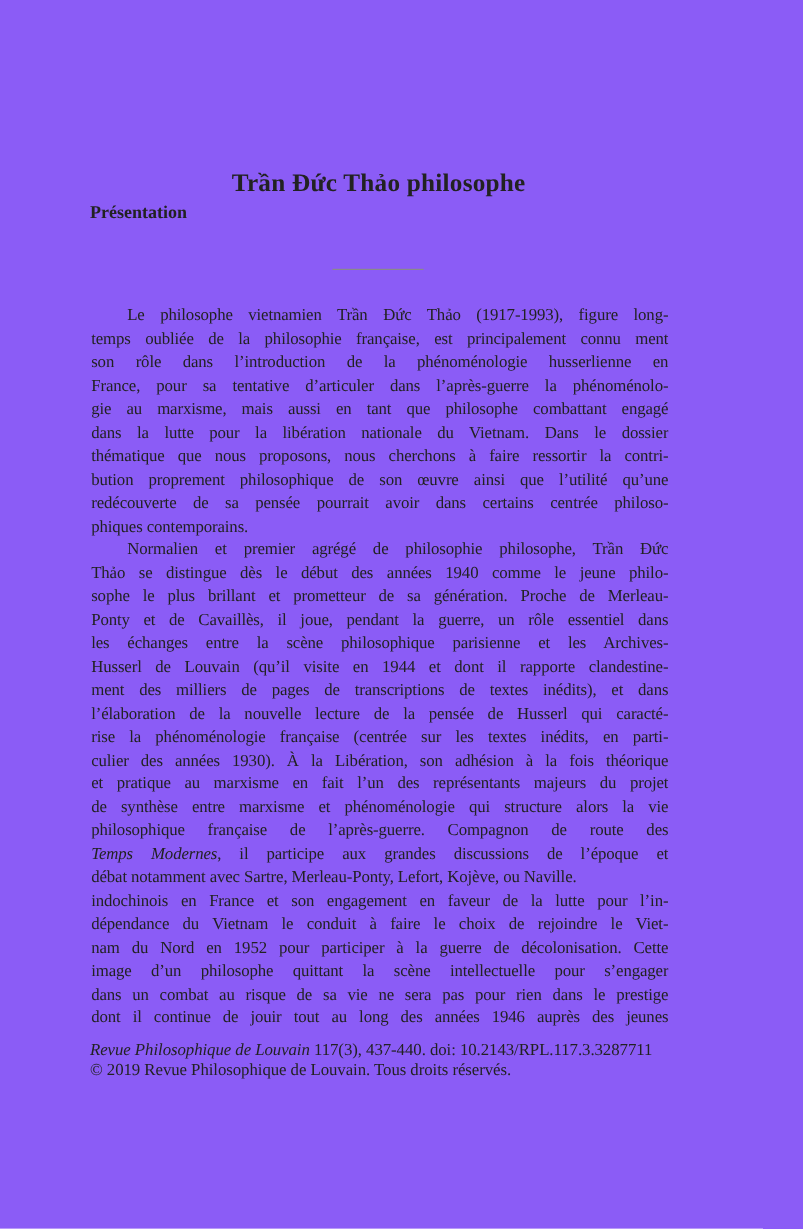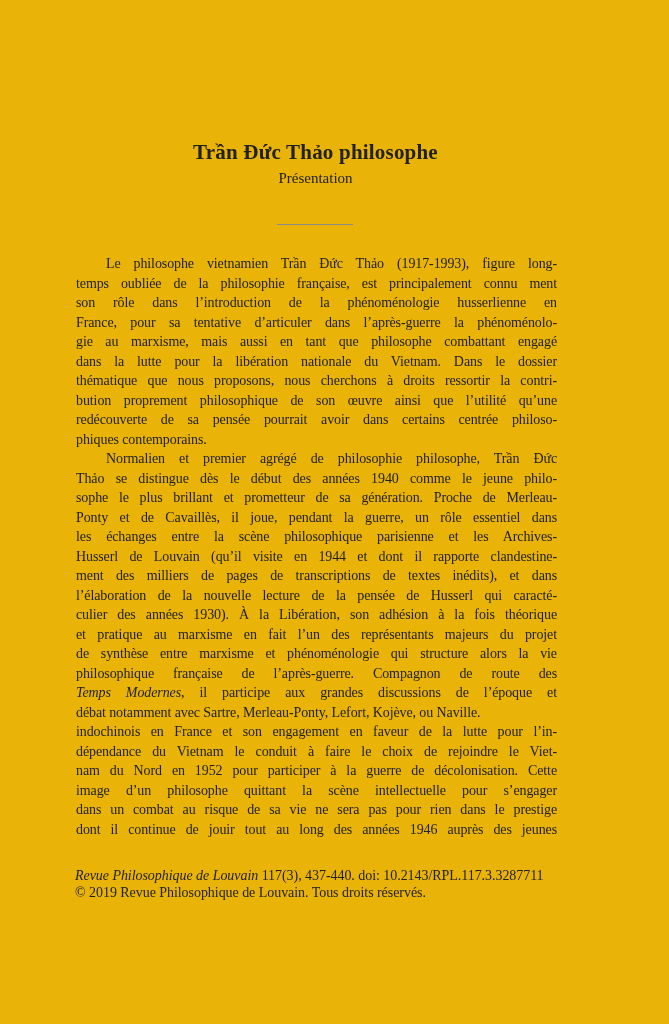--- a/index.html
+++ b/index.html
@@ -4,21 +4,21 @@
 <style>
   html, body {
     margin: 0;
     padding: 0;
     background: #ffffff;
   }
   .page {
     position: relative;
     width: 669px;
     height: 1024px;
-    background: #eab308;
+    background: #8b5cf6;
     font-family: "Liberation Serif", "DejaVu Serif", serif;
     color: #222222;
     overflow: hidden;
   }
   .doc-title {
     position: absolute;
     top: 139px;
     left: 75px;
     width: 481px;
     text-align: center;
@@ -26,24 +26,23 @@
     line-height: 26px;
     font-weight: bold;
     letter-spacing: 0.2px;
     margin: 0;
   }
   .doc-subtitle {
     position: absolute;
     top: 168px;
     left: 75px;
     width: 481px;
-    text-align: center;
     font-size: 15px;
     line-height: 20px;
-    font-weight: normal;
+    font-weight: bold;
     margin: 0;
   }
   .title-divider {
     position: absolute;
     top: 224px;
     left: 277px;
     width: 76px;
     height: 1px;
     background: #8a8a8a;
     border: none;
@@ -90,34 +89,35 @@
   <div class="title-divider"></div>
 
   <div class="body-text">
       <div class="paragraph">
         <div class="line indent"><span>Le philosophe vietnamien Trần Đức Thảo (1917-1993), figure long-</span></div>
         <div class="line"><span>temps oubliée de la philosophie française, est principalement connu ment</span></div>
         <div class="line"><span>son rôle dans l’introduction de la phénoménologie husserlienne en</span></div>
         <div class="line"><span>France, pour sa tentative d’articuler dans l’après-guerre la phénoménolo-</span></div>
         <div class="line"><span>gie au marxisme, mais aussi en tant que philosophe combattant engagé</span></div>
         <div class="line"><span>dans la lutte pour la libération nationale du Vietnam. Dans le dossier</span></div>
-        <div class="line"><span>thématique que nous proposons, nous cherchons à droits ressortir la contri-</span></div>
+        <div class="line"><span>thématique que nous proposons, nous cherchons à faire ressortir la contri-</span></div>
         <div class="line"><span>bution proprement philosophique de son œuvre ainsi que l’utilité qu’une</span></div>
         <div class="line"><span>redécouverte de sa pensée pourrait avoir dans certains centrée philoso-</span></div>
         <div class="line last"><span>phiques contemporains.</span></div>
       </div>
       <div class="paragraph">
         <div class="line indent"><span>Normalien et premier agrégé de philosophie philosophe, Trần Đức</span></div>
         <div class="line"><span>Thảo se distingue dès le début des années 1940 comme le jeune philo-</span></div>
         <div class="line"><span>sophe le plus brillant et prometteur de sa génération. Proche de Merleau-</span></div>
         <div class="line"><span>Ponty et de Cavaillès, il joue, pendant la guerre, un rôle essentiel dans</span></div>
         <div class="line"><span>les échanges entre la scène philosophique parisienne et les Archives-</span></div>
         <div class="line"><span>Husserl de Louvain (qu’il visite en 1944 et dont il rapporte clandestine-</span></div>
         <div class="line"><span>ment des milliers de pages de transcriptions de textes inédits), et dans</span></div>
         <div class="line"><span>l’élaboration de la nouvelle lecture de la pensée de Husserl qui caracté-</span></div>
+        <div class="line"><span>rise la phénoménologie française (centrée sur les textes inédits, en parti-</span></div>
         <div class="line"><span>culier des années 1930). À la Libération, son adhésion à la fois théorique</span></div>
         <div class="line"><span>et pratique au marxisme en fait l’un des représentants majeurs du projet</span></div>
         <div class="line"><span>de synthèse entre marxisme et phénoménologie qui structure alors la vie</span></div>
         <div class="line"><span>philosophique française de l’après-guerre. Compagnon de route des</span></div>
         <div class="line"><span class="italic">Temps Modernes</span><span>, il participe aux grandes discussions de l’époque et</span></div>
         <div class="line last"><span>débat notamment avec Sartre, Merleau-Ponty, Lefort, Kojève, ou Naville.</span></div>
       </div>
       <div class="paragraph">
         <div class="line"><span>indochinois en France et son engagement en faveur de la lutte pour l’in-</span></div>
         <div class="line"><span>dépendance du Vietnam le conduit à faire le choix de rejoindre le Viet-</span></div>

